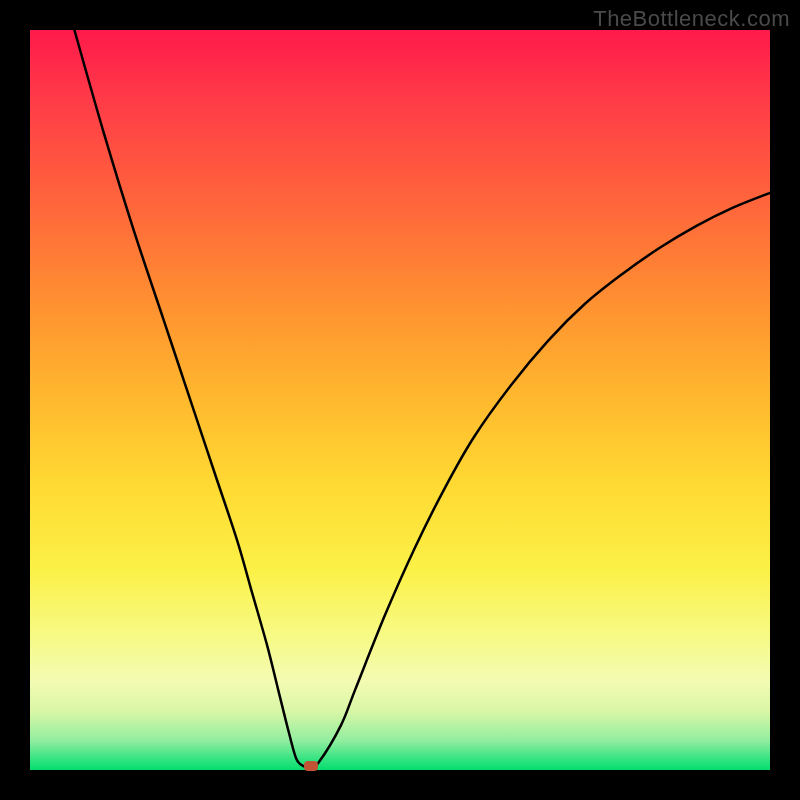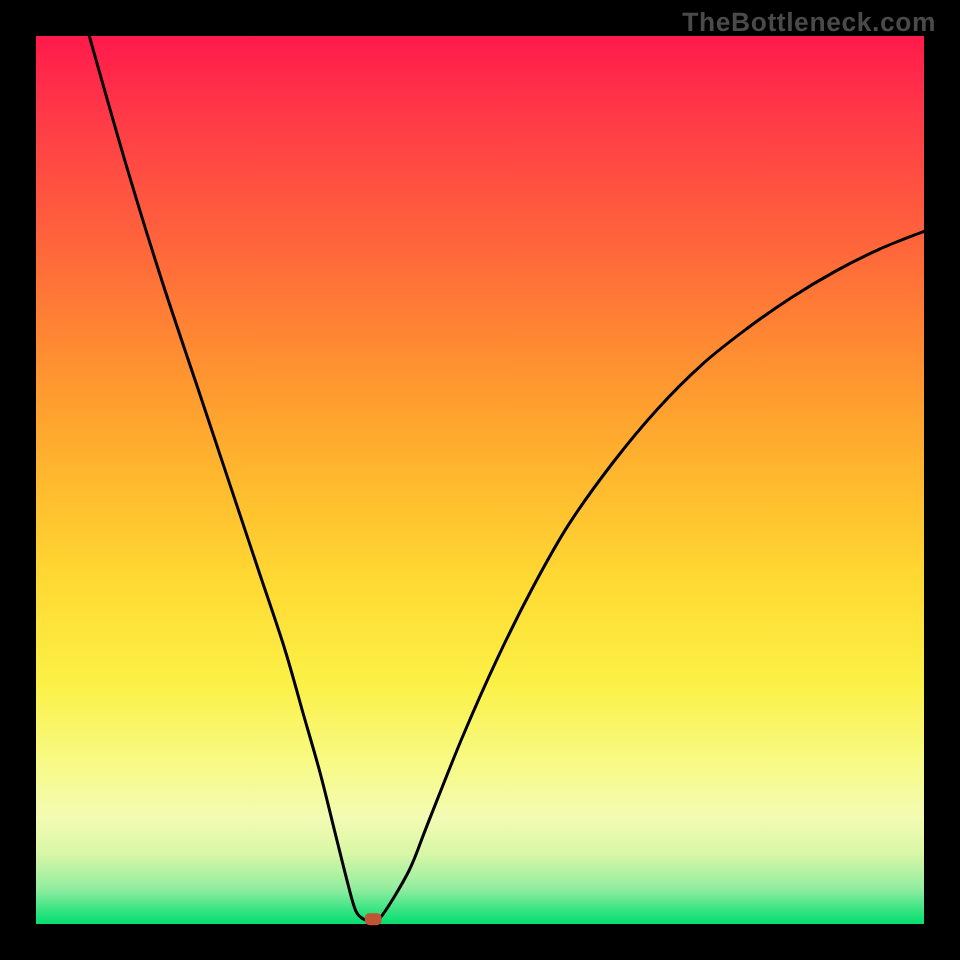--- a/index.html
+++ b/index.html
@@ -12,24 +12,24 @@
   }
   .frame {
     position: relative;
     width: 800px;
     height: 800px;
     background: #000;
   }
   .watermark {
     position: absolute;
     top: 6px;
-    right: 20px;
+    right: 10px;
     color: #4a4a4a;
     font-size: 22px;
-    font-weight: 700;
+    font-weight: 400;
     letter-spacing: 0.5px;
     z-index: 10;
     margin-left: 16px;
   }
   .plot-area {
     position: absolute;
     left: 30px;
     top: 30px;
     width: 740px;
     height: 740px;

